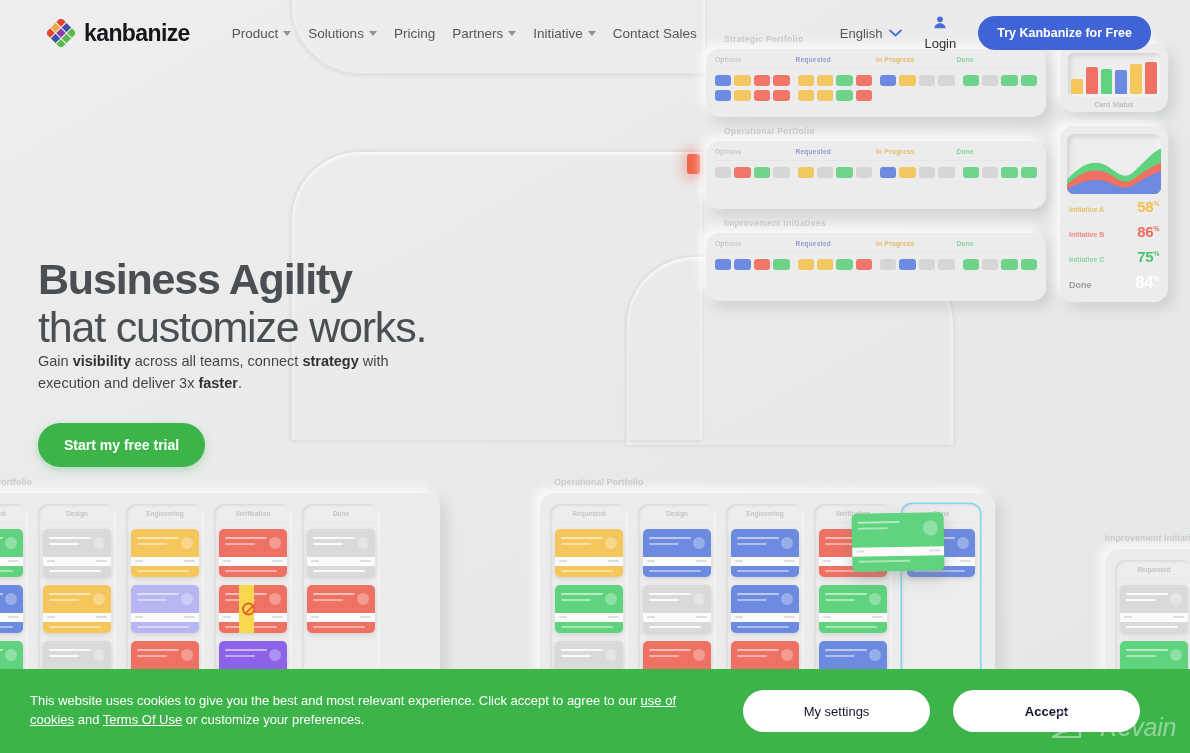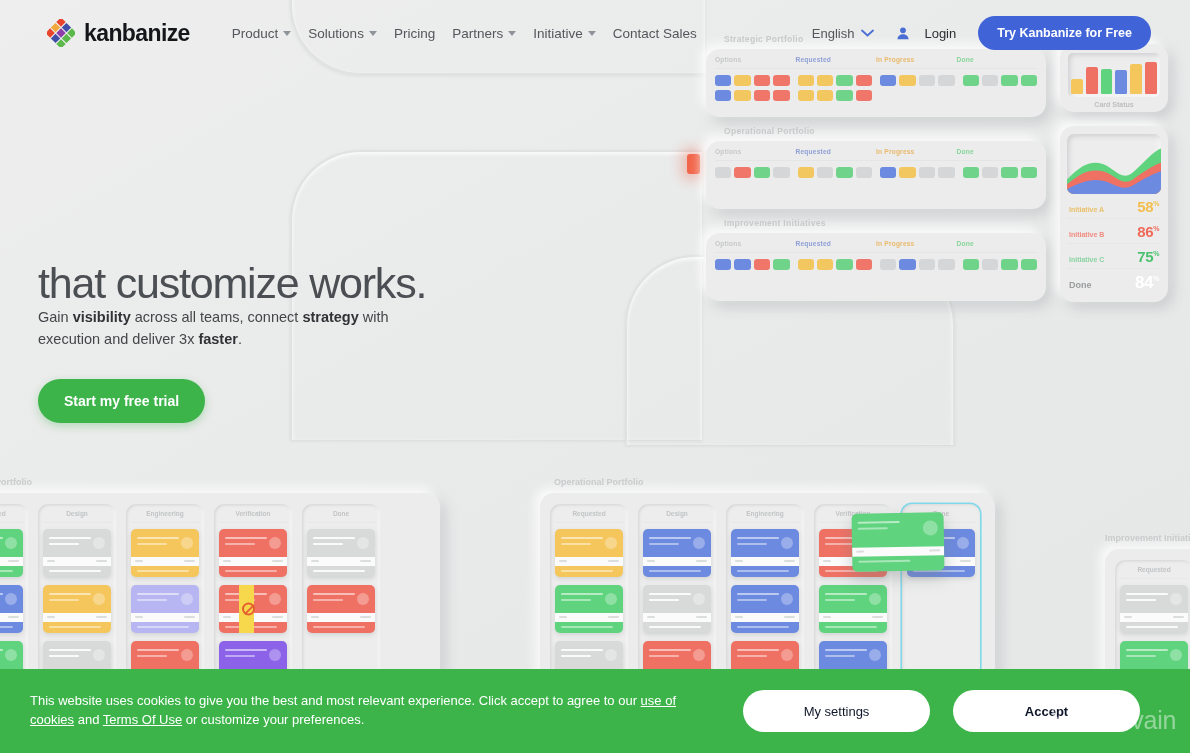--- a/index.html
+++ b/index.html
@@ -146,21 +146,21 @@
   .logo { display: flex; align-items: center; gap: 9px; margin-right: 42px; }
   .logo-mark { width: 28px; height: 28px; position: relative; }
   .logo-text { font-size: 23px; font-weight: 800; color: #14161a; letter-spacing: -.6px; }
   nav { display: flex; align-items: center; gap: 17px; }
   .nav-item { display: flex; align-items: center; gap: 5px; font-size: 13.5px;
               color: #53565b; cursor: pointer; white-space: nowrap; }
   .caret { width: 0; height: 0; border-left: 4px solid transparent;
            border-right: 4px solid transparent; border-top: 5px solid #8f949b; }
   .hdr-right { margin-left: auto; display: flex; align-items: center; gap: 22px; }
   .lang { display: flex; align-items: center; gap: 7px; font-size: 13px; color: #53565b; cursor: pointer; }
-  .login { display: flex; align-items: center; gap: 14px; font-size: 13px; color: #2c2f33; cursor: pointer; }
+  .login { display: flex; align-items: center; gap: 7px; font-size: 13px; color: #2c2f33; cursor: pointer; flex-direction: column; }
   .cta-blue {
     background: #4064d8; color: #fff; font-size: 12.5px; font-weight: 700;
     border: none; border-radius: 20px; padding: 10px 19px; cursor: pointer; white-space: nowrap;
   }
 
   
   .hero { position: absolute; left: 38px; top: 258px; width: 430px; z-index: 15; }
   .h1 { font-size: 43px; line-height: 1.02; font-weight: 800; color: #4b4e52; letter-spacing: -1.2px; }
   .h1 .light { font-weight: 400; color: #4b4e52; display: block; margin-top: 4px; }
   .sub { font-size: 14.5px; line-height: 1.55; color: #444649; max-width: 392px; }
@@ -177,22 +177,22 @@
     background: #3cb44a; display: flex; align-items: center; padding: 0 30px; gap: 23px;
   }
   .cookie-text { color: #fff; font-size: 13px; line-height: 1.45; max-width: 690px; }
   .cookie-text a { color: #fff; text-decoration: underline; cursor: pointer; }
   .cookie-btn {
     background: #fff; border: none; border-radius: 22px; height: 42px; width: 187px;
     font-size: 13px; color: #0f172a; cursor: pointer; flex: none;
   }
   .cookie-btn.bold { font-weight: 700; }
   .watermark {
-    position: absolute; right: 14px; bottom: 18px; display: flex; align-items: flex-end;
-    gap: 7px; opacity: .45; z-index: 45;
+    position: absolute; right: 14px; bottom: 6px; display: flex; align-items: center;
+    gap: 7px; opacity: .45; z-index: 45; font-style: italic;
   }
   .wm-text { font-size: 25px; color: #fff; font-weight: 500; letter-spacing: -.3px; }
 </style>
 </head>
 <body>
 
 <div id="page">
 
   <div class="illus">
     <div class="swoosh sw1"></div>
@@ -780,20 +780,21 @@
           <path d="M1.4 13.2 C1.9 9.6 4.2 8.2 7 8.2 C9.8 8.2 12.1 9.6 12.6 13.2 Z" fill="#4a6fd4"></path>
         </svg>
         <span>Login</span>
       </div>
       <button class="cta-blue">Try Kanbanize for Free</button>
     </div>
   </header>
 
   <div class="hero">
     <h1 class="h1">
+      <span>Business Agility</span>
       <span class="light">that customize works.</span>
     </h1>
     <p class="sub"><span>Gain </span><b>visibility</b><span> across all teams, connect </span><b>strategy</b><span> with execution and deliver 3x </span><b>faster</b><span>.</span></p>
     <button class="cta-green">Start my free trial</button>
   </div>
 
   <div class="cookie">
     <div class="cookie-text"><span>This website uses cookies to give you the best and most relevant experience. Click accept to agree to our </span><a>use of cookies</a><span> and </span><a>Terms Of Use</a><span> or customize your preferences.</span></div>
     <button class="cookie-btn">My settings</button>
     <button class="cookie-btn bold">Accept</button>

